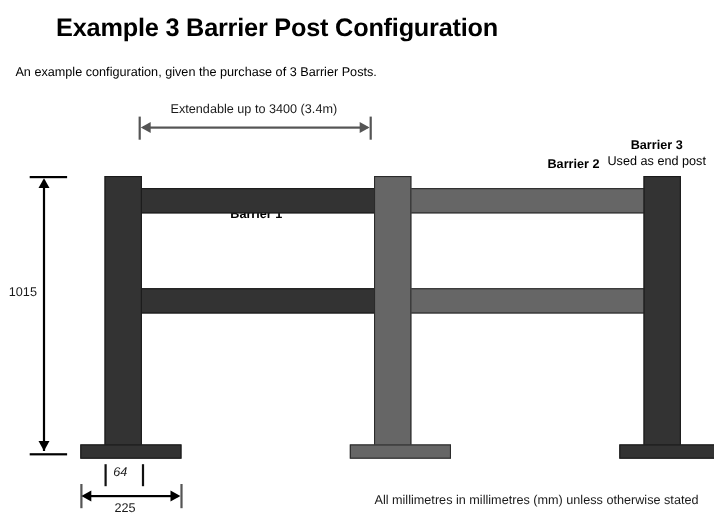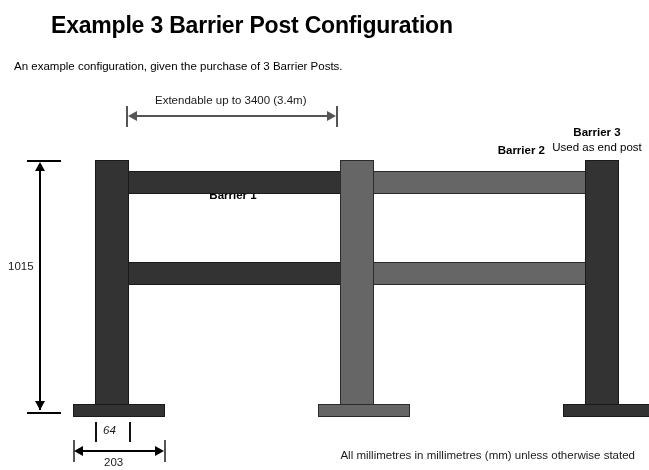--- a/index.html
+++ b/index.html
@@ -190,15 +190,15 @@
 
 <div class="dim-text" style="left:103px; top:424px;font-style:italic;">64</div>
 
 <div class="tick-v" style="left:73px; top:440px; height:22px;"></div>
 <div class="tick-v" style="left:164px; top:440px; height:22px;"></div>
 
 <div class="dim-line-h black" style="left:77px; top:450px; width:85px;"></div>
 <div class="arrow arrow-left black" style="left:74px; top:446px;"></div>
 <div class="arrow arrow-right black" style="left:155px; top:446px;"></div>
 
-<div class="dim-text" style="left:104px; top:456px;">203</div>
+<div class="dim-text" style="left:104px; top:456px;">225</div>
 
 <div id="footnote">All millimetres in millimetres (mm) unless otherwise stated</div>
 
 </body></html>

